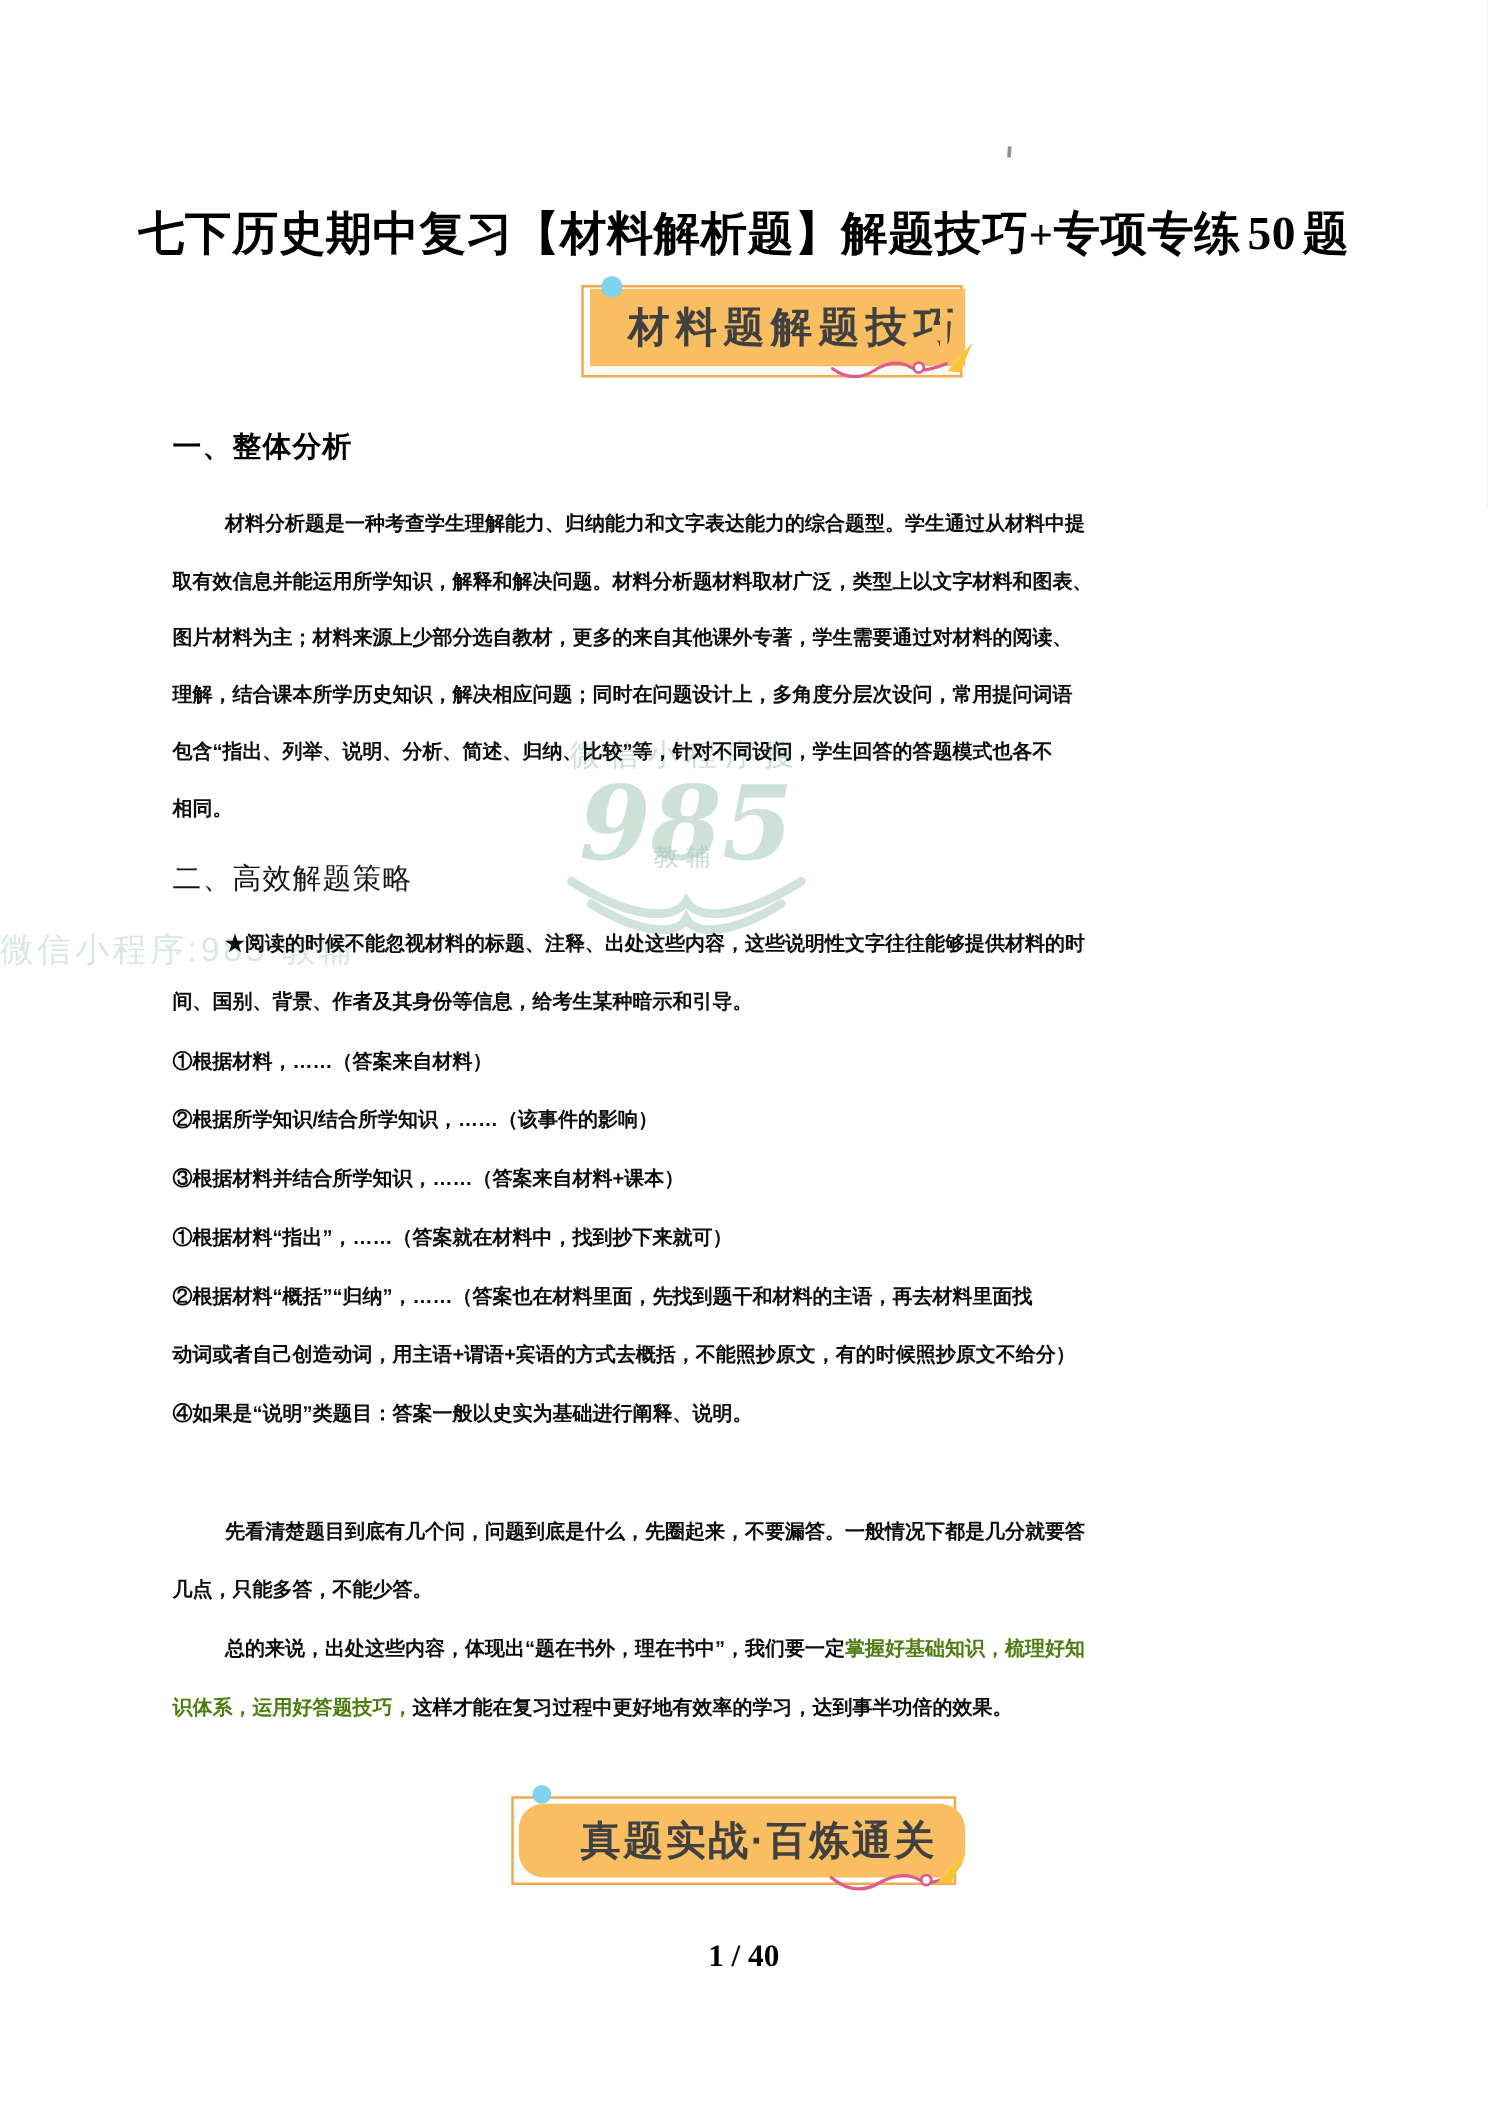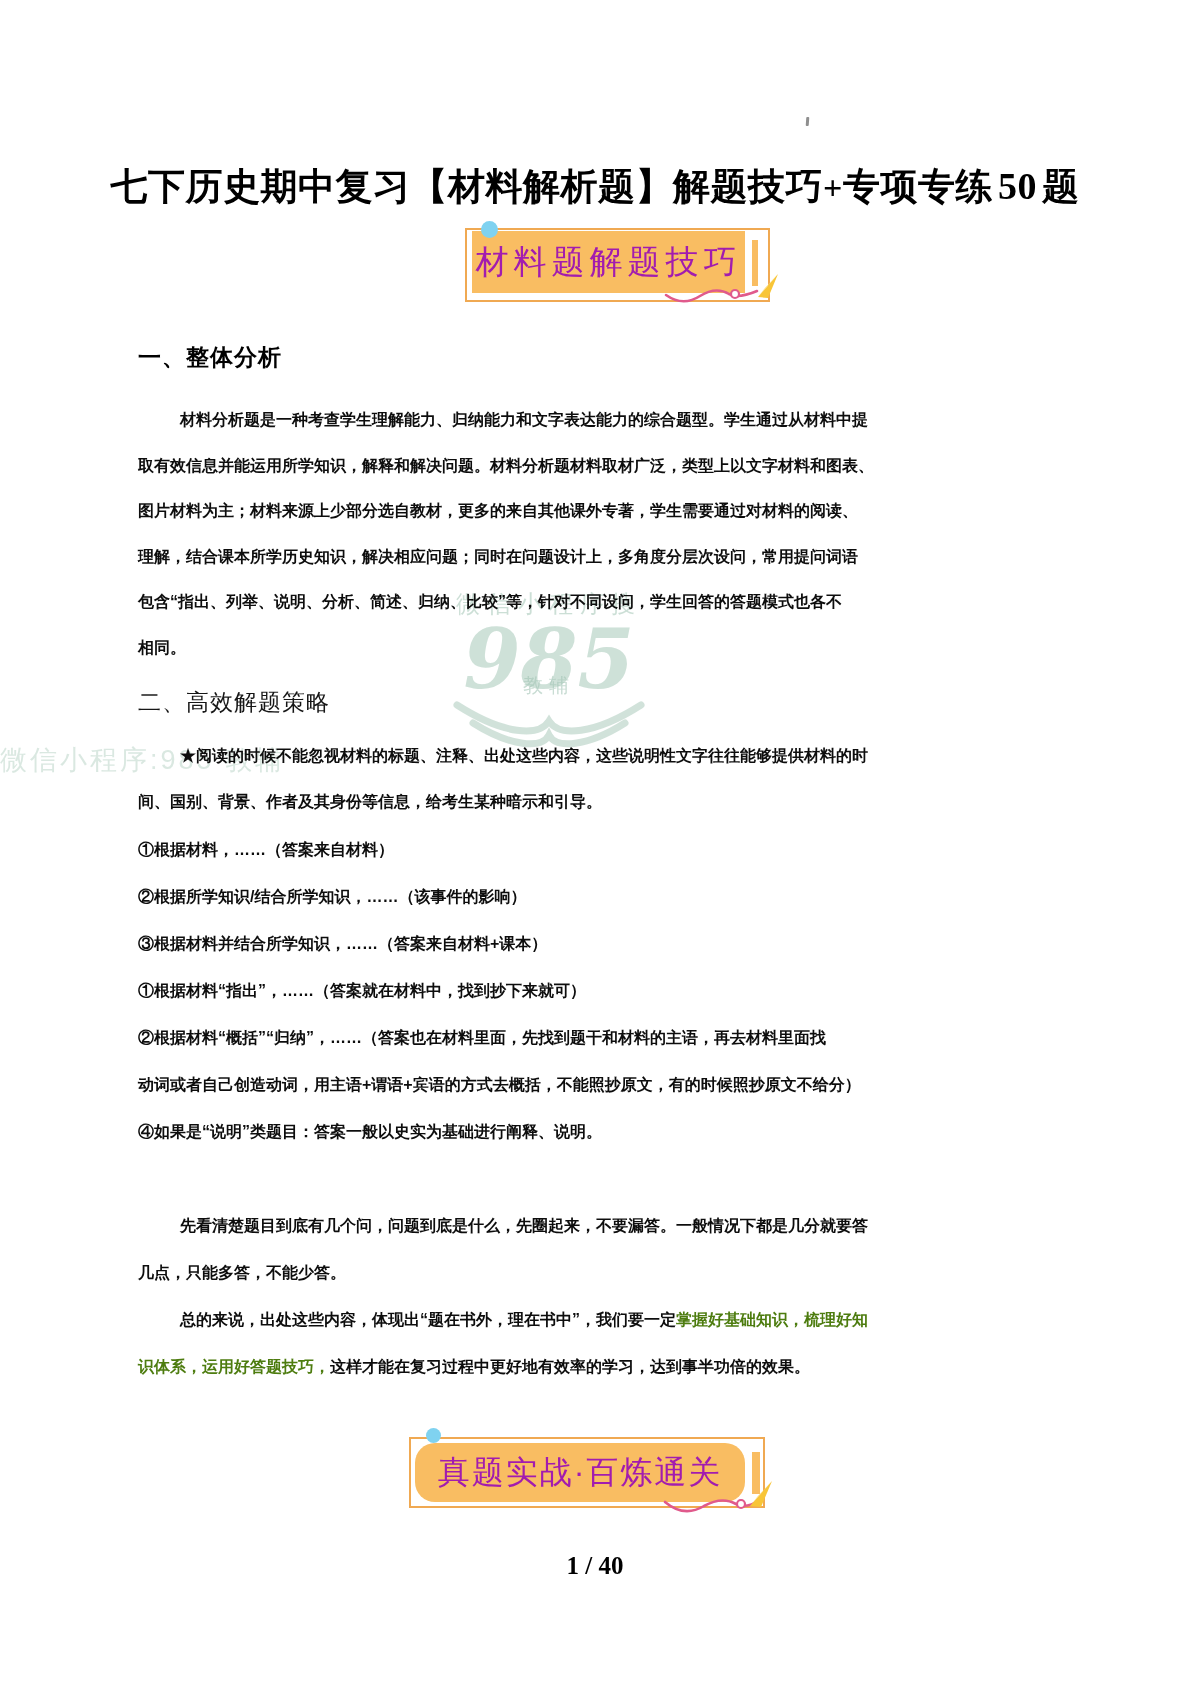--- a/index.html
+++ b/index.html
@@ -84,21 +84,21 @@
   .badge{position:absolute;z-index:1;}
   .badge .outline{
     position:absolute;
     border:2px solid #f0a952;
     background:transparent;
   }
   .badge .fill{
     position:absolute;
     background:#f9bd62;
     display:flex;align-items:center;justify-content:center;
-    color:#a21caf;font-weight:400;
+    color:#404040;font-weight:700;padding-left:27px;
   }
   .badge .endbar{position:absolute;background:#f9bd62;}
   .badge .dot{
     position:absolute;border-radius:50%;
     background:#7fd2f0;
   }
   .badge svg{position:absolute;}
   .badge1{left:465px;top:221px;width:320px;height:100px;}
   .badge1 .outline{left:0;top:7px;width:301px;height:70px;}
   .badge1 .fill{left:7px;top:10px;width:273px;height:62px;font-size:33px;letter-spacing:5px;}

